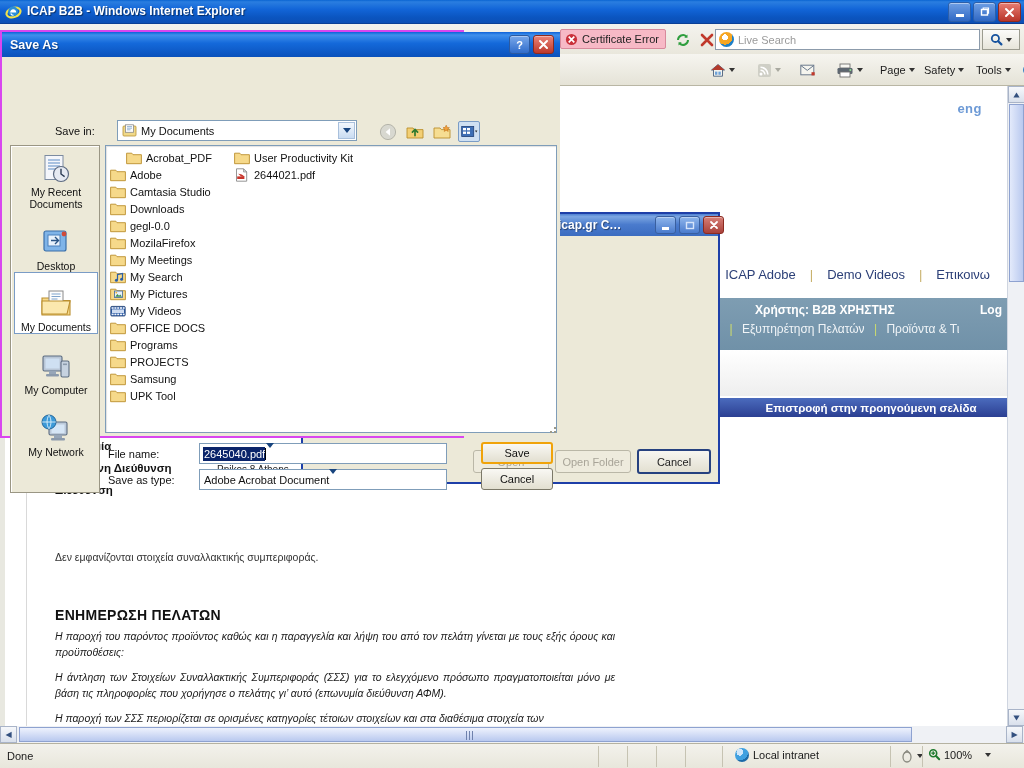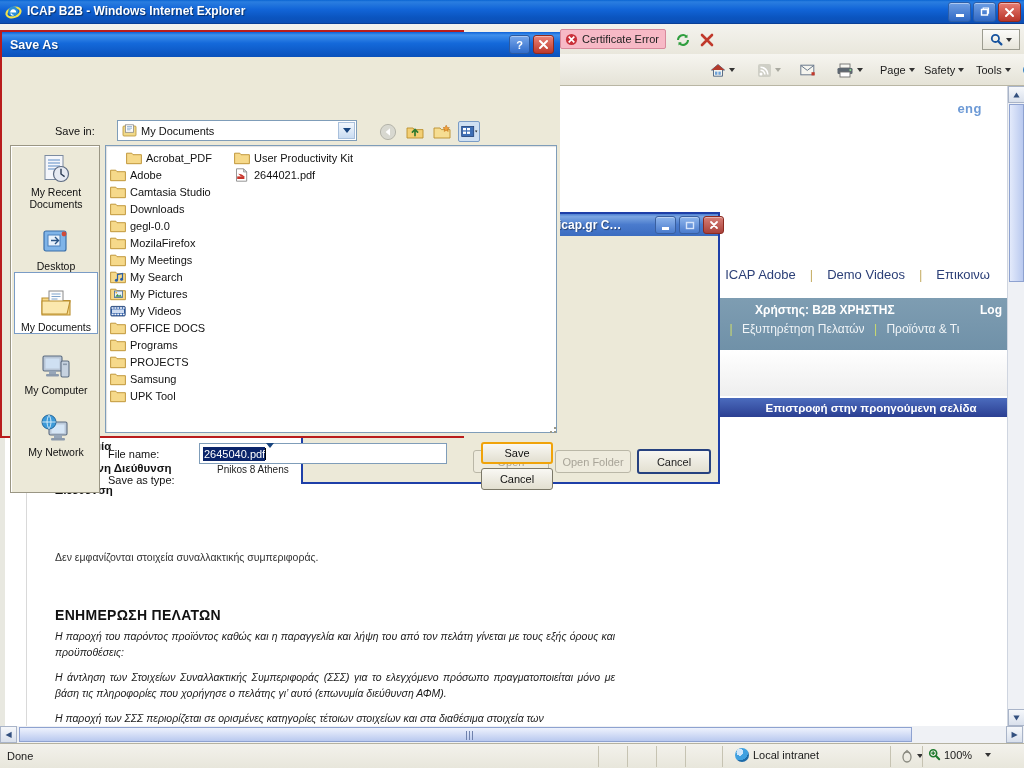--- a/index.html
+++ b/index.html
@@ -178,21 +178,21 @@
     border:1px solid #8d8a77; border-radius:3px;
     display:flex;align-items:center;justify-content:center;
     font-size:11px; color:#222;
   }
   .dlg-btn.disabled { color:#a8a498; border-color:#bab7a7; background:#eeebdd; }
   .dlg-btn.default { border:2px solid #26417f; }
 
   
   #saveas {
     position:absolute; left:0px; top:30px; width:464px; height:408px;
-    background:#ece9d8; border:2px solid #b91c1c;padding-left:40px;
+    background:#ece9d8; border:2px solid #d946ef;padding-left:40px;
   }
   .sa-title {
     position:absolute; left:0; top:0; width:558px; height:25px;
     background:linear-gradient(to bottom,#0d62d8 0%, #3f90ec 12%, #1469da 45%, #0a51bb 100%);
     display:flex; align-items:center;
   }
   .sa-title-text { color:#fff;font-weight:bold;font-size:12.5px;margin-left:8px;
                    text-shadow:1px 1px 1px rgba(0,0,0,.45);}
   .sa-wb { position:absolute; top:3px; width:21px;height:19px;border-radius:3px;
            border:1px solid #2c5aa0; display:flex;align-items:center;justify-content:center;
@@ -318,20 +318,24 @@
       <path d="M13 8a5 5 0 0 1-8.4 3.6" fill="none" stroke="#2f9e3e" stroke-width="2"></path>
       <path d="M3.5 13.4v-3.2h3.2z" fill="#2f9e3e"></path>
     </svg>
   </div>
   <div class="tb-icon-btn" style="left:696px;">
     <svg width="14" height="14" viewBox="0 0 14 14">
       <path d="M2 2l10 10M12 2L2 12" stroke="#c0392b" stroke-width="2.6" stroke-linecap="round"></path>
     </svg>
   </div>
 
+  <div class="addr-search">
+    <span class="bing-b"></span>
+    <span class="search-ph">Live Search</span>
+  </div>
   <div class="search-go">
     <svg width="13" height="13" viewBox="0 0 13 13">
       <circle cx="5.4" cy="5.4" r="3.6" fill="none" stroke="#17539e" stroke-width="1.8"></circle>
       <path d="M8.2 8.2l3.2 3.2" stroke="#17539e" stroke-width="2.2" stroke-linecap="round"></path>
     </svg>
     <span class="caret-dn"></span>
   </div>
 
   <div class="ie-cmdbar"></div>
 
@@ -770,20 +774,24 @@
     </div>
     <div class="fn-input">
       <span class="fn-sel">2645040.pdf</span>
         <span class="fn-caret"></span>
       <span class="arrow"><span class="tri-dn"></span></span>
     </div>
 
     <div class="lbl" style="left:106px; top:417px;">
       <span>Save as type:</span>
     </div>
+    <div class="type-input">
+      <span>Adobe Acrobat Document</span>
+      <span class="arrow"><span class="tri-dn"></span></span>
+    </div>
 
     <div class="sa-btn focus" style="top:385px;">
       <span>Save</span>
     </div>
     <div class="sa-btn" style="top:411px;">
       <span>Cancel</span>
     </div>
 
     <div class="sa-grip"></div>
   </div>

